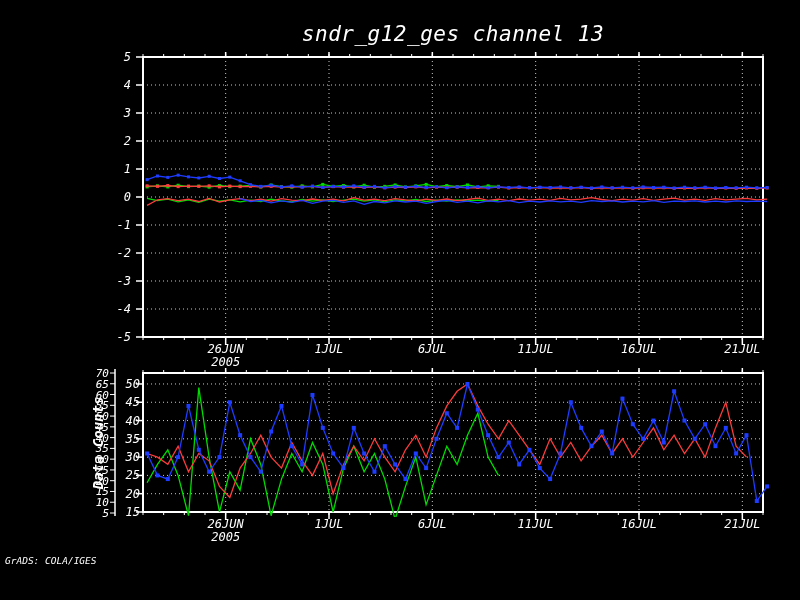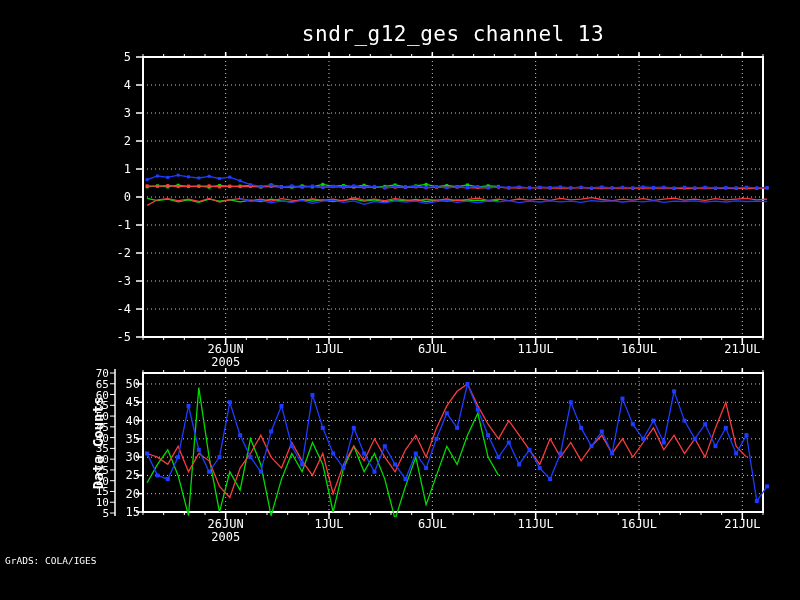--- a/index.html
+++ b/index.html
@@ -1,16 +1,16 @@
 <!DOCTYPE html>
 <html><head>
 <meta charset="utf-8">
 <style>
   html,body{margin:0;padding:0;background:#000;}
-  .screen{position:relative;width:800px;height:588px;background:#000;overflow:hidden;}
+  .screen{position:relative;width:800px;height:588px;background:#000;overflow:hidden;font-style:italic;}
   svg text{font-family:"DejaVu Sans Mono","Liberation Mono",monospace;fill:#ffffff;}
   text.title{font-size:21px;letter-spacing:0.5px;}
   text.ylabel{font-size:14px;font-weight:bold;}
   text.watermark{font-size:9.5px;}
 </style>
 </head>
 <body>
 
 <div class="screen">
   <svg id="plot" width="800" height="600" viewBox="0 0 800 600">

